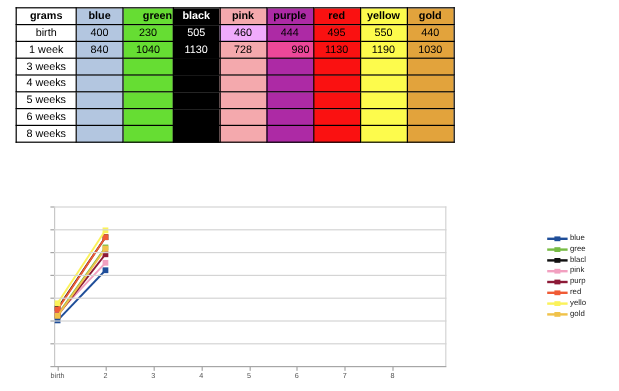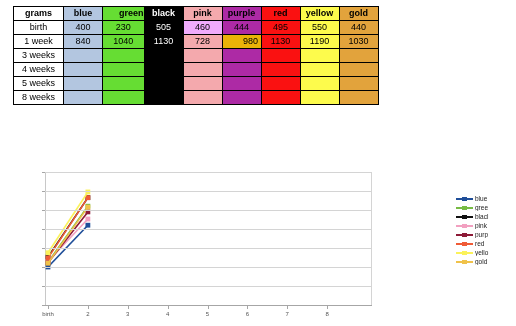--- a/index.html
+++ b/index.html
@@ -102,21 +102,21 @@
           <td class="datacell" style="background: rgb(250, 17, 17); color: rgb(0, 0, 0);">495</td>
           <td class="datacell" style="background: rgb(253, 251, 76); color: rgb(0, 0, 0);">550</td>
           <td class="datacell" style="background: rgb(226, 163, 60); color: rgb(0, 0, 0);">440</td>
         </tr>
         <tr>
           <td class="rowlab">1 week</td>
           <td class="datacell" style="background: rgb(179, 198, 224); color: rgb(0, 0, 0);">840</td>
           <td class="datacell" style="background: rgb(102, 221, 51); color: rgb(0, 0, 0);">1040</td>
           <td class="datacell" style="background: rgb(0, 0, 0); color: rgb(255, 255, 255);">1130</td>
           <td class="datacell" style="background: rgb(244, 169, 173); color: rgb(0, 0, 0);">728</td>
-          <td class="datacell" style="background: #eab308; color: rgb(0, 0, 0); padding-left: 18px;">980</td>
+          <td class="datacell" style="background: #ec4899; color: rgb(0, 0, 0); padding-left: 18px;">980</td>
           <td class="datacell" style="background: rgb(250, 17, 17); color: rgb(0, 0, 0);">1130</td>
           <td class="datacell" style="background: rgb(253, 251, 76); color: rgb(0, 0, 0);">1190</td>
           <td class="datacell" style="background: rgb(226, 163, 60); color: rgb(0, 0, 0);">1030</td>
         </tr>
         <tr>
           <td class="rowlab">3 weeks</td>
           <td class="datacell" style="background: rgb(179, 198, 224); color: rgb(0, 0, 0);"></td>
           <td class="datacell" style="background: rgb(102, 221, 51); color: rgb(0, 0, 0);"></td>
           <td class="datacell" style="background: rgb(0, 0, 0); color: rgb(255, 255, 255);"></td>
           <td class="datacell" style="background: rgb(244, 169, 173); color: rgb(0, 0, 0);"></td>
@@ -131,20 +131,31 @@
           <td class="datacell" style="background: rgb(102, 221, 51); color: rgb(0, 0, 0);"></td>
           <td class="datacell" style="background: rgb(0, 0, 0); color: rgb(255, 255, 255);"></td>
           <td class="datacell" style="background: rgb(244, 169, 173); color: rgb(0, 0, 0);"></td>
           <td class="datacell" style="background: rgb(173, 42, 165); color: rgb(0, 0, 0);"></td>
           <td class="datacell" style="background: rgb(250, 17, 17); color: rgb(0, 0, 0);"></td>
           <td class="datacell" style="background: rgb(253, 251, 76); color: rgb(0, 0, 0);"></td>
           <td class="datacell" style="background: rgb(226, 163, 60); color: rgb(0, 0, 0);"></td>
         </tr>
         <tr>
           <td class="rowlab">5 weeks</td>
+          <td class="datacell" style="background: rgb(179, 198, 224); color: rgb(0, 0, 0);"></td>
+          <td class="datacell" style="background: rgb(102, 221, 51); color: rgb(0, 0, 0);"></td>
+          <td class="datacell" style="background: rgb(0, 0, 0); color: rgb(255, 255, 255);"></td>
+          <td class="datacell" style="background: rgb(244, 169, 173); color: rgb(0, 0, 0);"></td>
+          <td class="datacell" style="background: rgb(173, 42, 165); color: rgb(0, 0, 0);"></td>
+          <td class="datacell" style="background: rgb(250, 17, 17); color: rgb(0, 0, 0);"></td>
+          <td class="datacell" style="background: rgb(253, 251, 76); color: rgb(0, 0, 0);"></td>
+          <td class="datacell" style="background: rgb(226, 163, 60); color: rgb(0, 0, 0);"></td>
+        </tr>
+        <tr>
+          <td class="rowlab">6 weeks</td>
           <td class="datacell" style="background: rgb(179, 198, 224); color: rgb(0, 0, 0);"></td>
           <td class="datacell" style="background: rgb(102, 221, 51); color: rgb(0, 0, 0);"></td>
           <td class="datacell" style="background: rgb(0, 0, 0); color: rgb(255, 255, 255);"></td>
           <td class="datacell" style="background: rgb(244, 169, 173); color: rgb(0, 0, 0);"></td>
           <td class="datacell" style="background: rgb(173, 42, 165); color: rgb(0, 0, 0);"></td>
           <td class="datacell" style="background: rgb(250, 17, 17); color: rgb(0, 0, 0);"></td>
           <td class="datacell" style="background: rgb(253, 251, 76); color: rgb(0, 0, 0);"></td>
           <td class="datacell" style="background: rgb(226, 163, 60); color: rgb(0, 0, 0);"></td>
         </tr>
         <tr>

